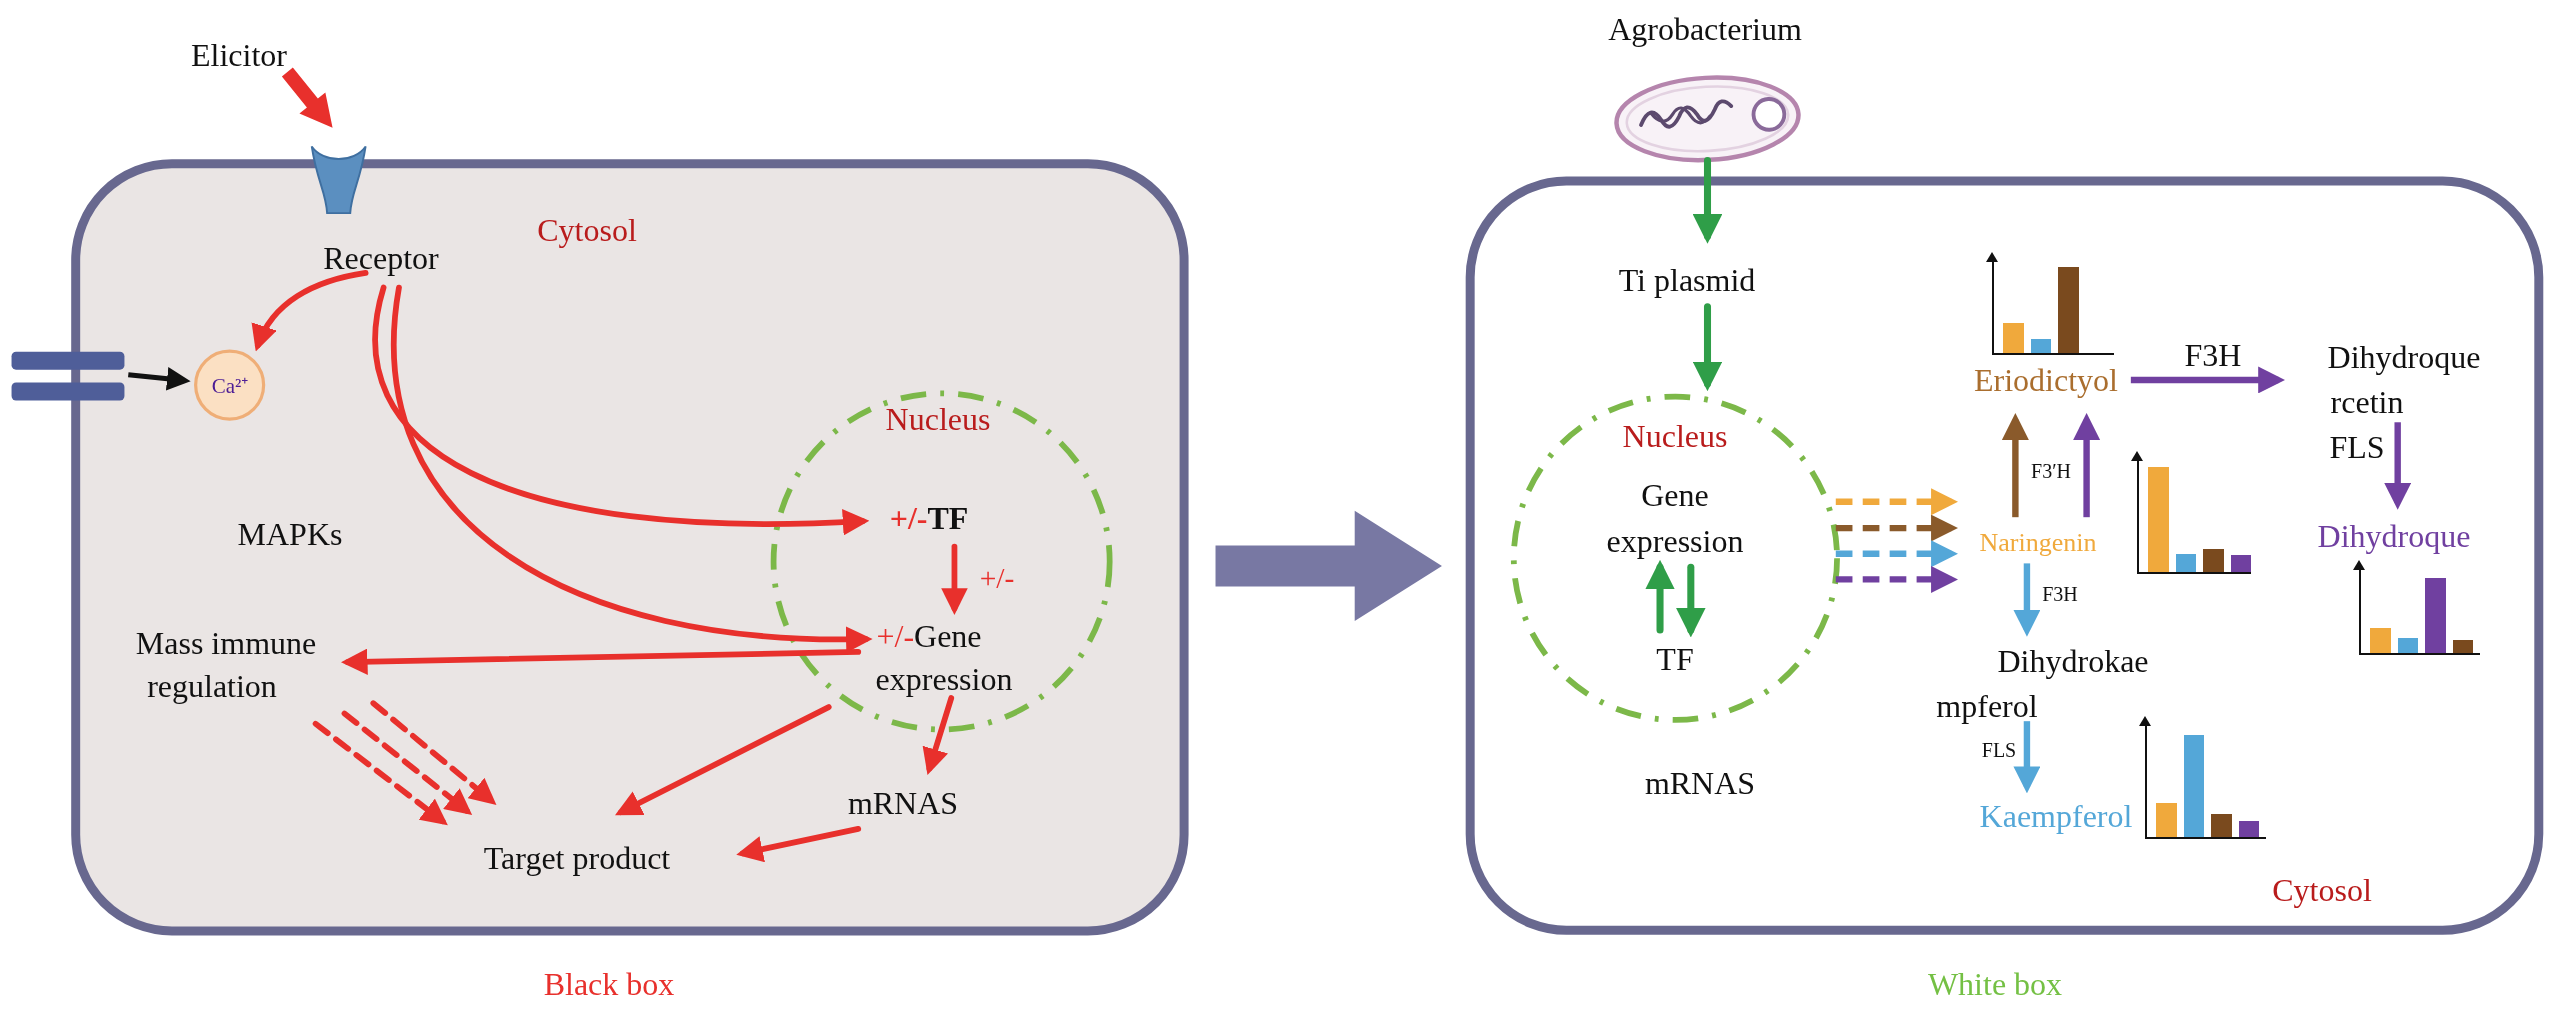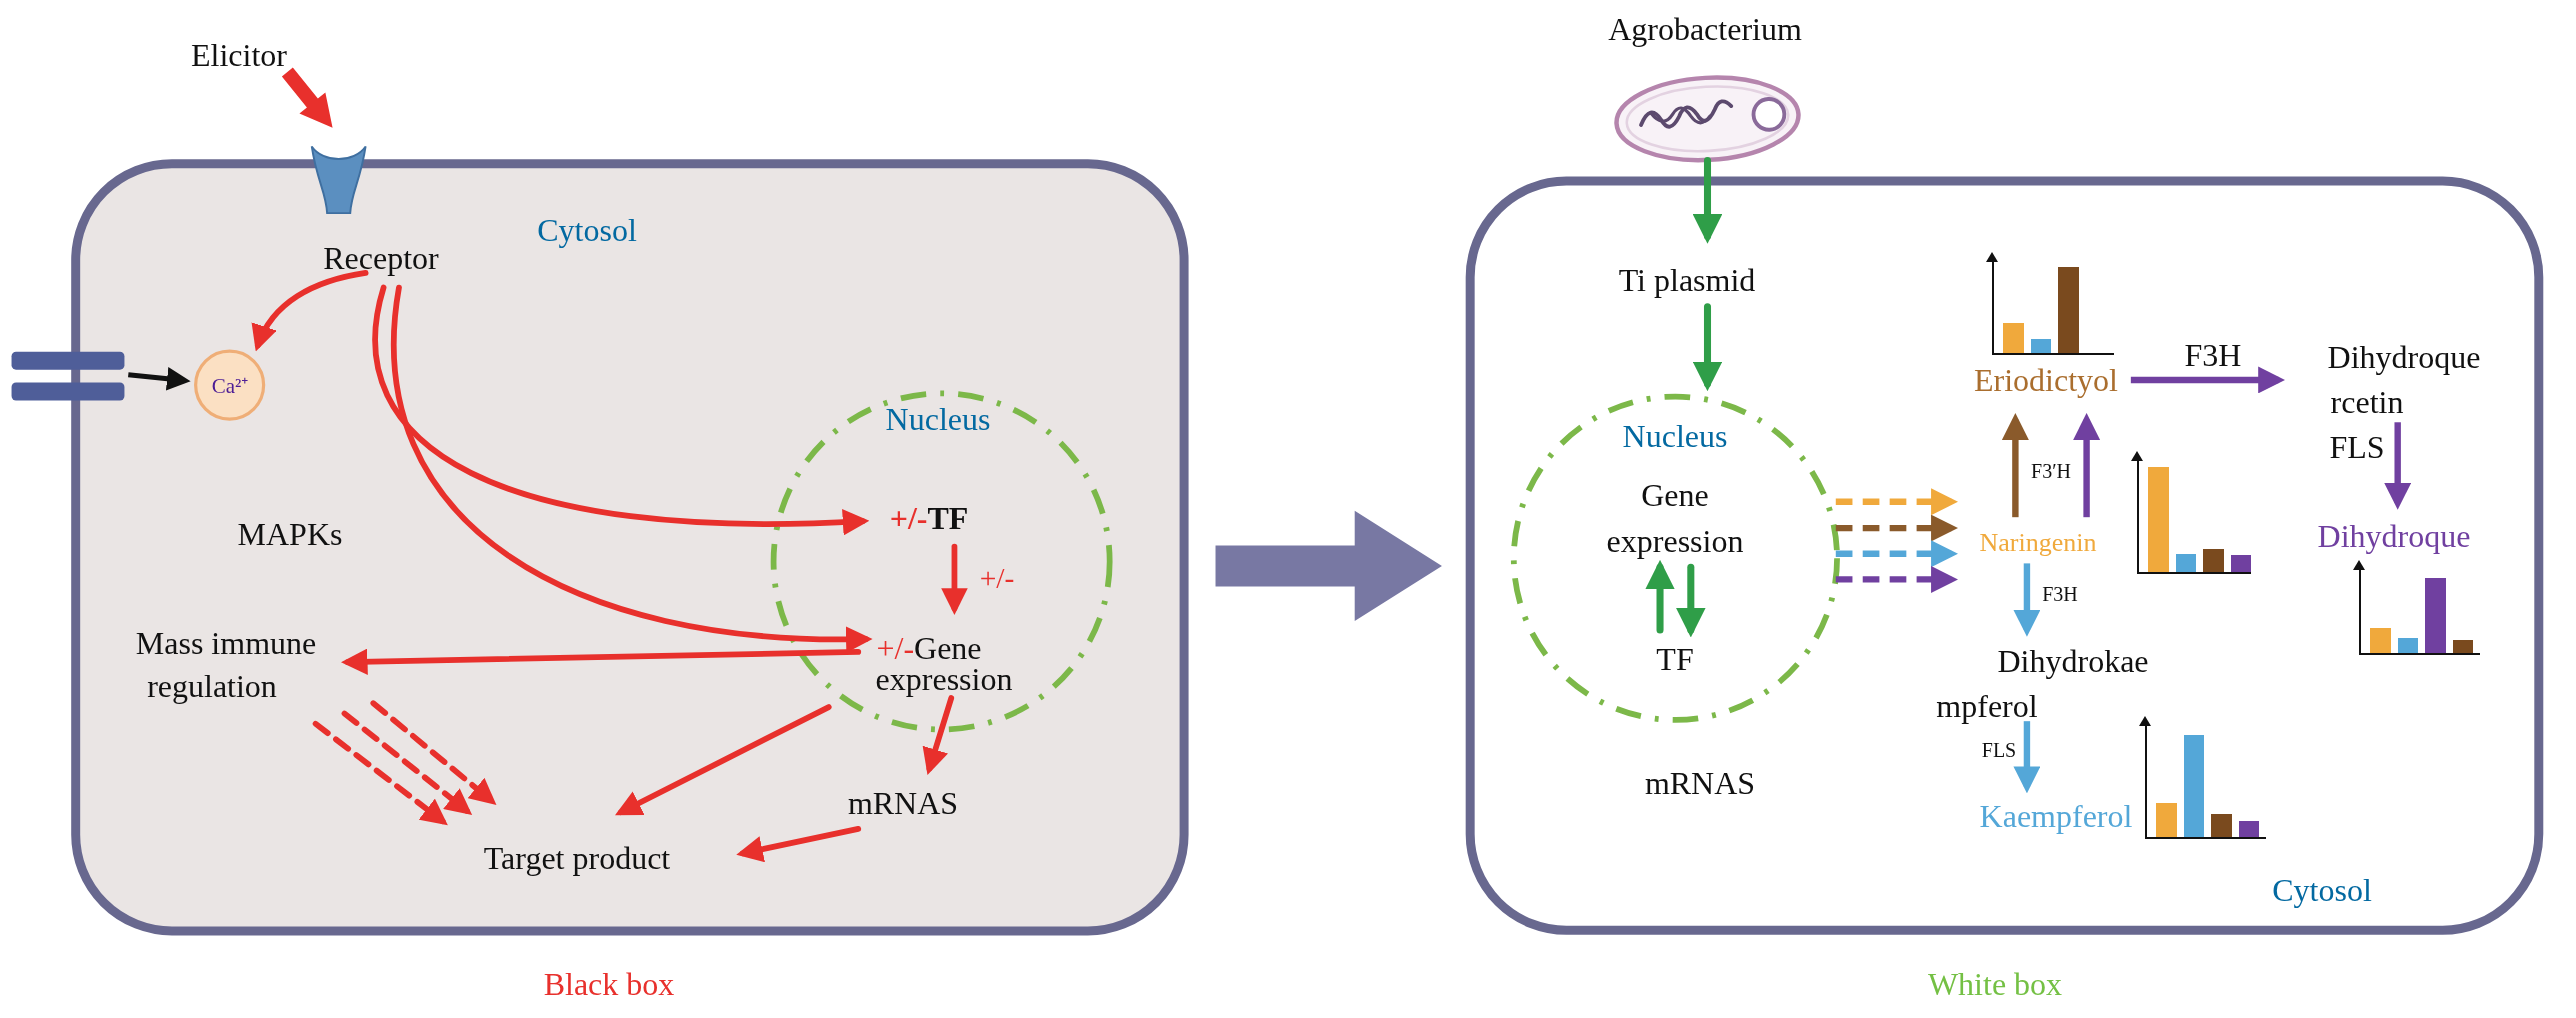--- a/index.html
+++ b/index.html
@@ -1,21 +1,21 @@
 <!DOCTYPE html>
 <html style="font-size:10.3px"><head>
 <meta charset="utf-8">
 <style>
   html,body{margin:0;padding:0;background:#ffffff;}
   .figure{position:relative;width:2576px;height:1014px;background:#ffffff;
           font-family:"Liberation Serif",serif;overflow:hidden;}
   svg.layer{position:absolute;left:0;top:0;}
   .lbl{position:absolute;transform:translate(-50%,-50%);font-size:32px;color:#111;
        white-space:nowrap;line-height:1.15;text-align:center;}
-  .green{color:#0369a1}.lgreen{color:#74c044}.red{color:#e8302c}
+  .green{color:#b91c1c}.lgreen{color:#74c044}.red{color:#e8302c}
   .orange{color:#f0a93c}.brown{color:#aa6e2e}.blue{color:#54a7d8}.purple{color:#7040a0}
   .it{}
   .s30{font-size:21px;font-weight:normal;color:#4c1d95}
   .s33{font-size:20px}.s40{font-size:26px}.s46{font-size:29.5px}
   .mini-chart{position:absolute;border-left:2.6px solid #111;border-bottom:2.6px solid #111;
        display:flex;align-items:flex-end;gap:7px;padding-left:9px;box-sizing:border-box;}
   .mini-chart::before{content:"";position:absolute;left:-7.7px;top:-14px;
        border:6.4px solid transparent;border-bottom:10.3px solid #111;}
   .mini-chart .bar{width:20.5px;}
 </style>
@@ -120,21 +120,21 @@
   <div class="lbl" style="left:381px;top:258px;">Receptor</div>
   <div class="lbl green" style="left:587px;top:230px;">Cytosol</div>
   <div class="lbl s30" style="left:230px;top:386px;">Ca²⁺</div>
   <div class="lbl" style="left:290px;top:534px;">MAPKs</div>
   <div class="lbl green" style="left:938px;top:419px;">Nucleus</div>
 
   <div class="lbl" style="left:929px;top:518px;font-weight:bold;"><span class="red">+/-</span><span>TF</span></div>
 
   <div class="lbl red s46" style="left:997px;top:579px;">+/-</div>
 
-  <div class="lbl" style="left:929px;top:636px;margin-top:12px;"><span class="red">+/-</span><span>Gene</span></div>
+  <div class="lbl" style="left:929px;top:636px;"><span class="red">+/-</span><span>Gene</span></div>
   <div class="lbl" style="left:944px;top:679px;">expression</div>
 
   <div class="lbl" style="left:226px;top:643px;">Mass immune</div>
   <div class="lbl" style="left:212px;top:686px;">regulation</div>
 
   <div class="lbl" style="left:903px;top:803px;">mRNAS</div>
   <div class="lbl" style="left:577px;top:858px;">Target product</div>
   <div class="lbl red" style="left:609px;top:984px;">Black box</div>
 
   <div class="lbl it" style="left:1705px;top:29px;">Agrobacterium</div>

